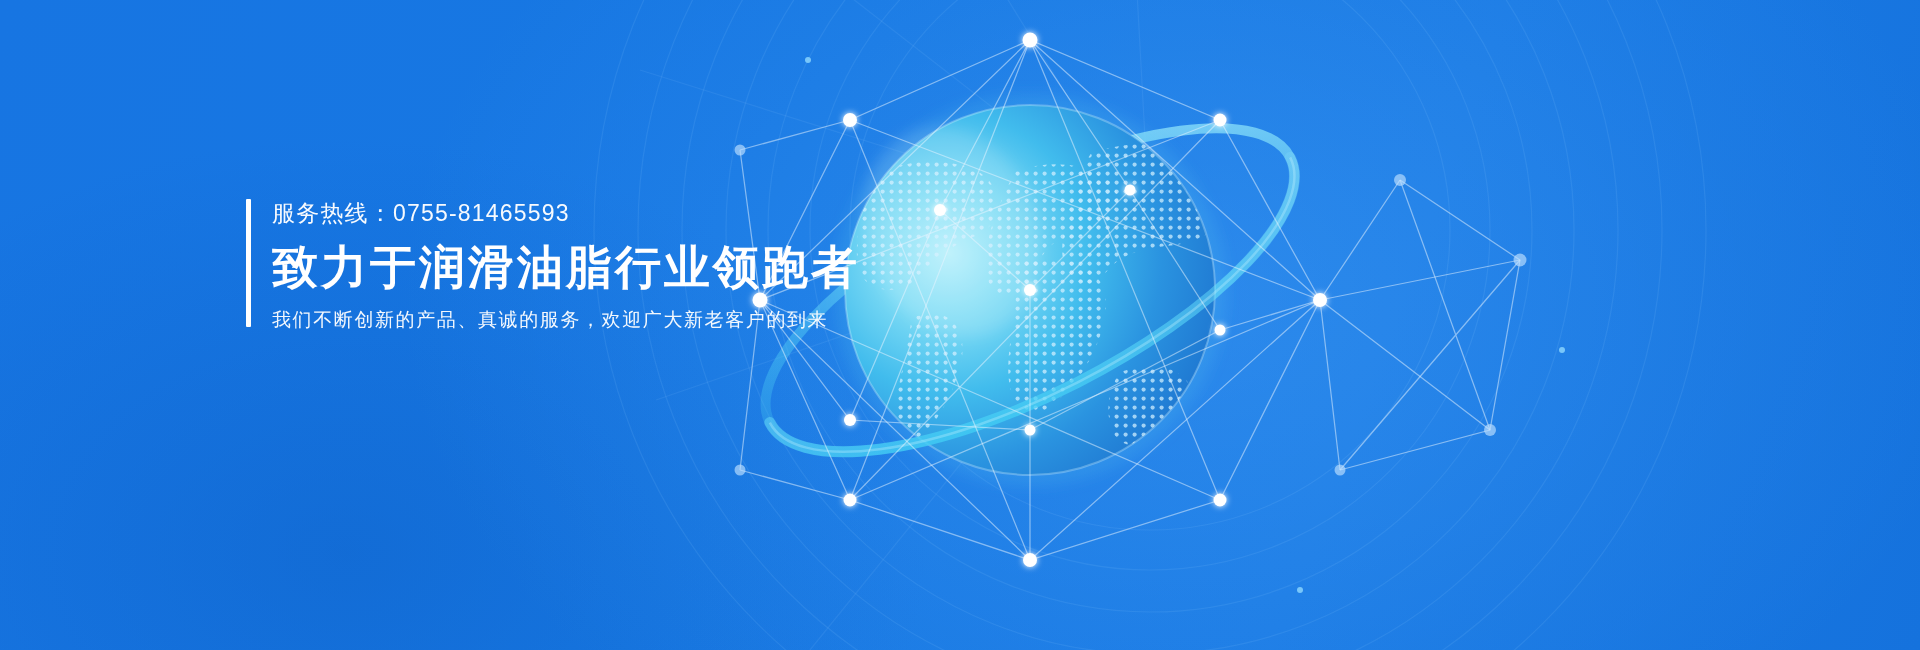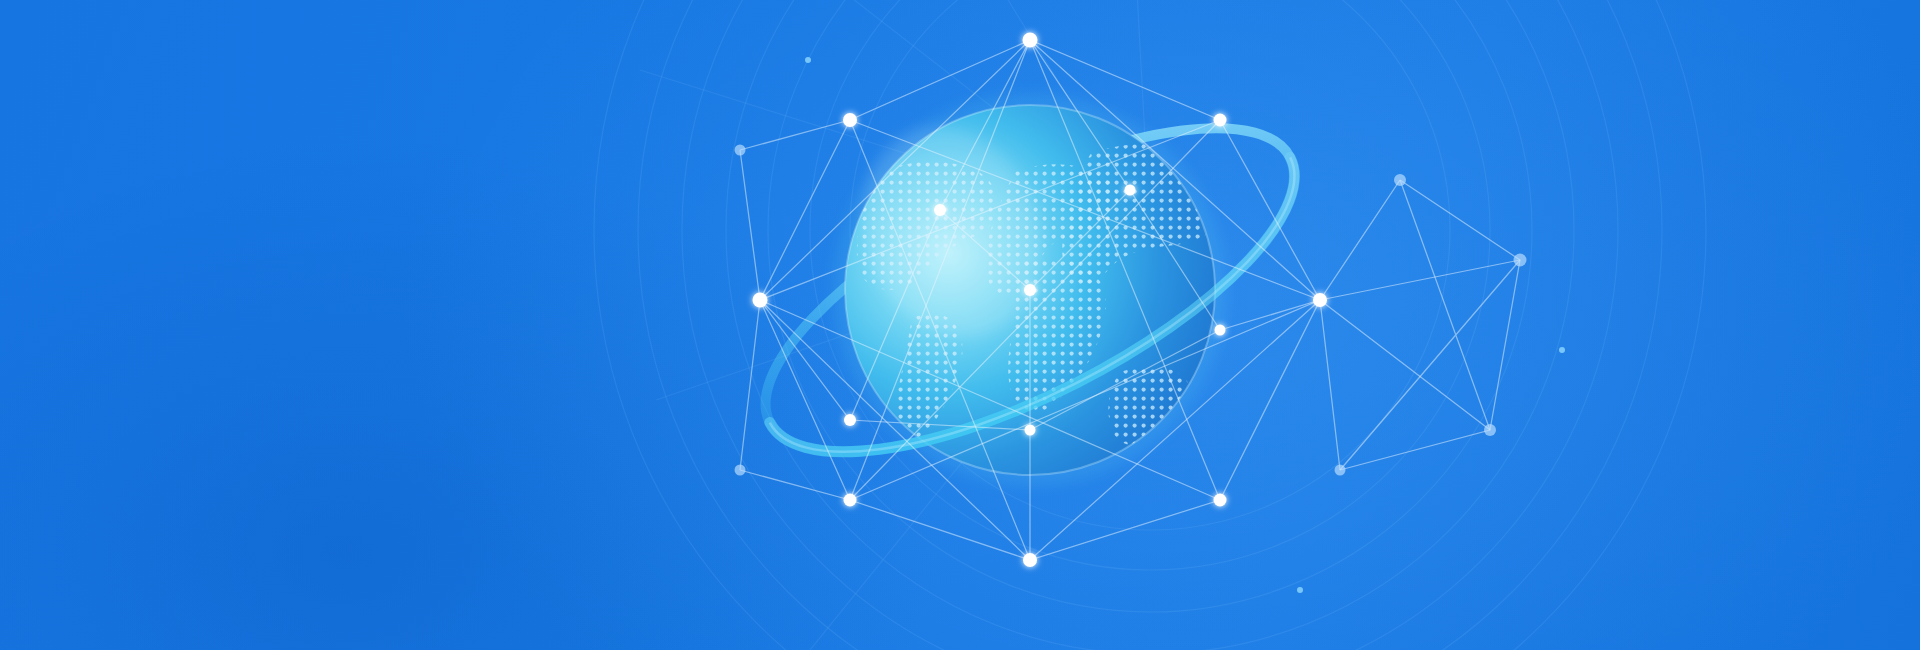--- a/index.html
+++ b/index.html
@@ -234,14 +234,20 @@
         <circle cx="40" cy="470" r="5.5"></circle>
       </g>
       <g fill="#8fd8ff" fill-opacity="0.8">
         <circle cx="108" cy="60" r="3"></circle>
         <circle cx="600" cy="590" r="3"></circle>
         <circle cx="862" cy="350" r="3"></circle>
       </g>
     </svg>
   </div>
 
+  <div class="text-block">
+    <div class="accent-bar"></div>
+    <div class="hotline">服务热线：0755-81465593</div>
+    <h1 class="headline">致力于润滑油脂行业领跑者</h1>
+    <div class="subline">我们不断创新的产品、真诚的服务，欢迎广大新老客户的到来</div>
+  </div>
 
 </div>
 
 </body></html>

